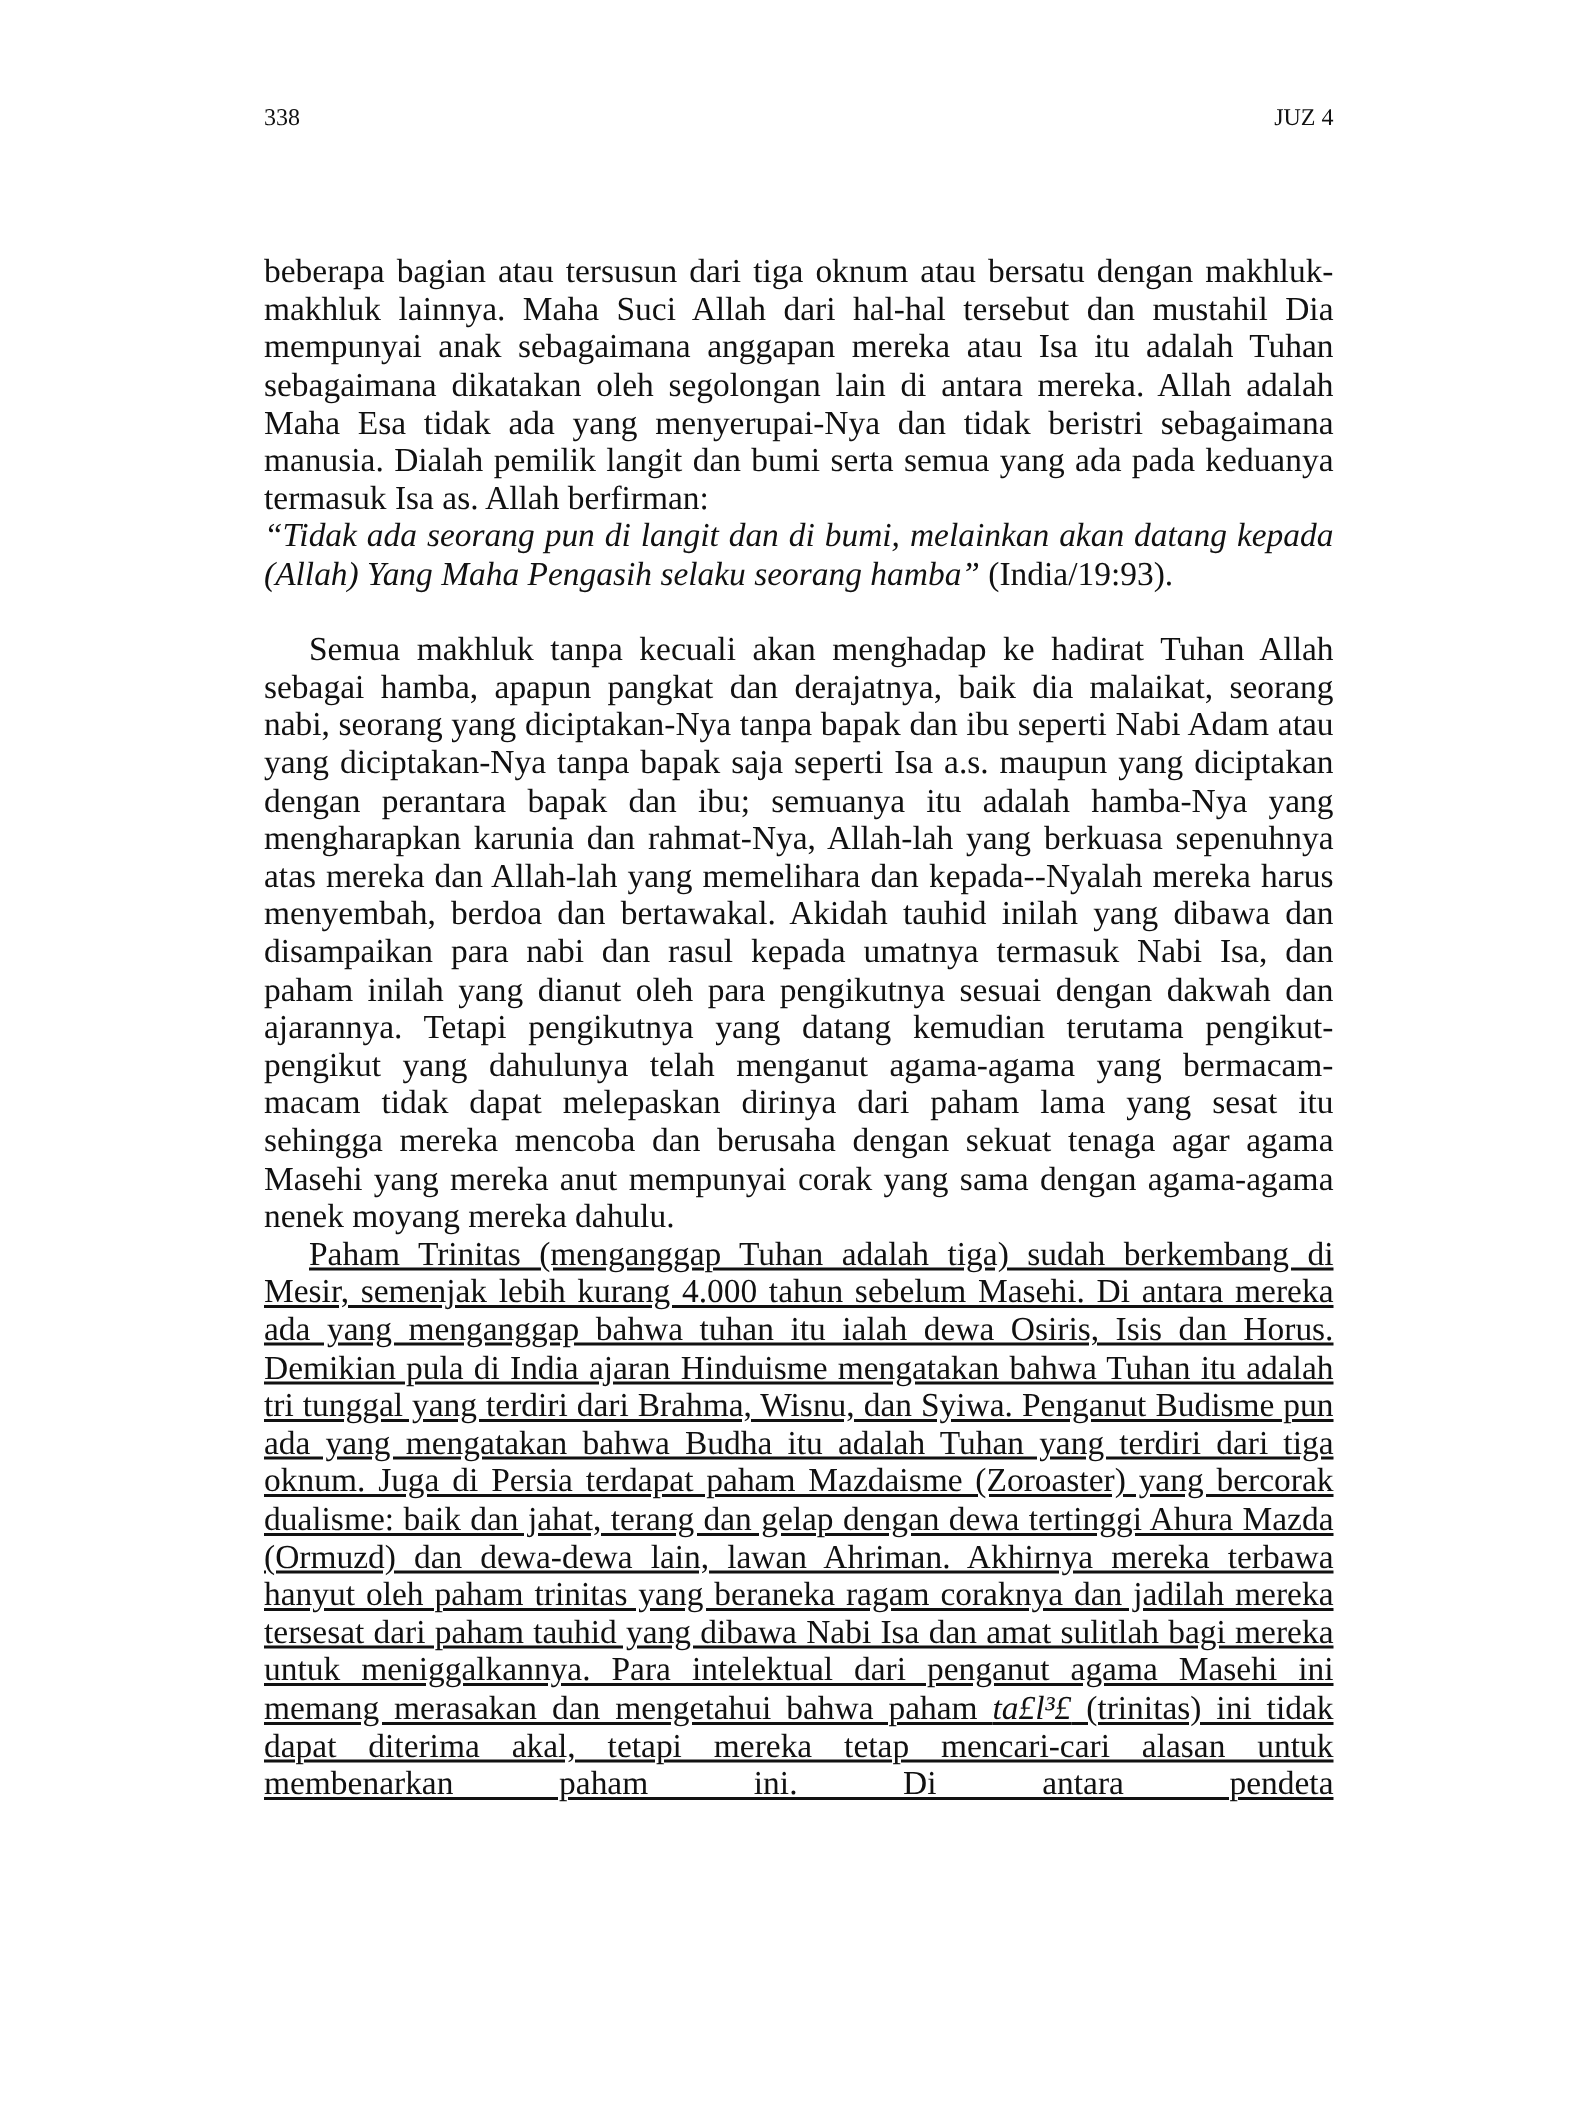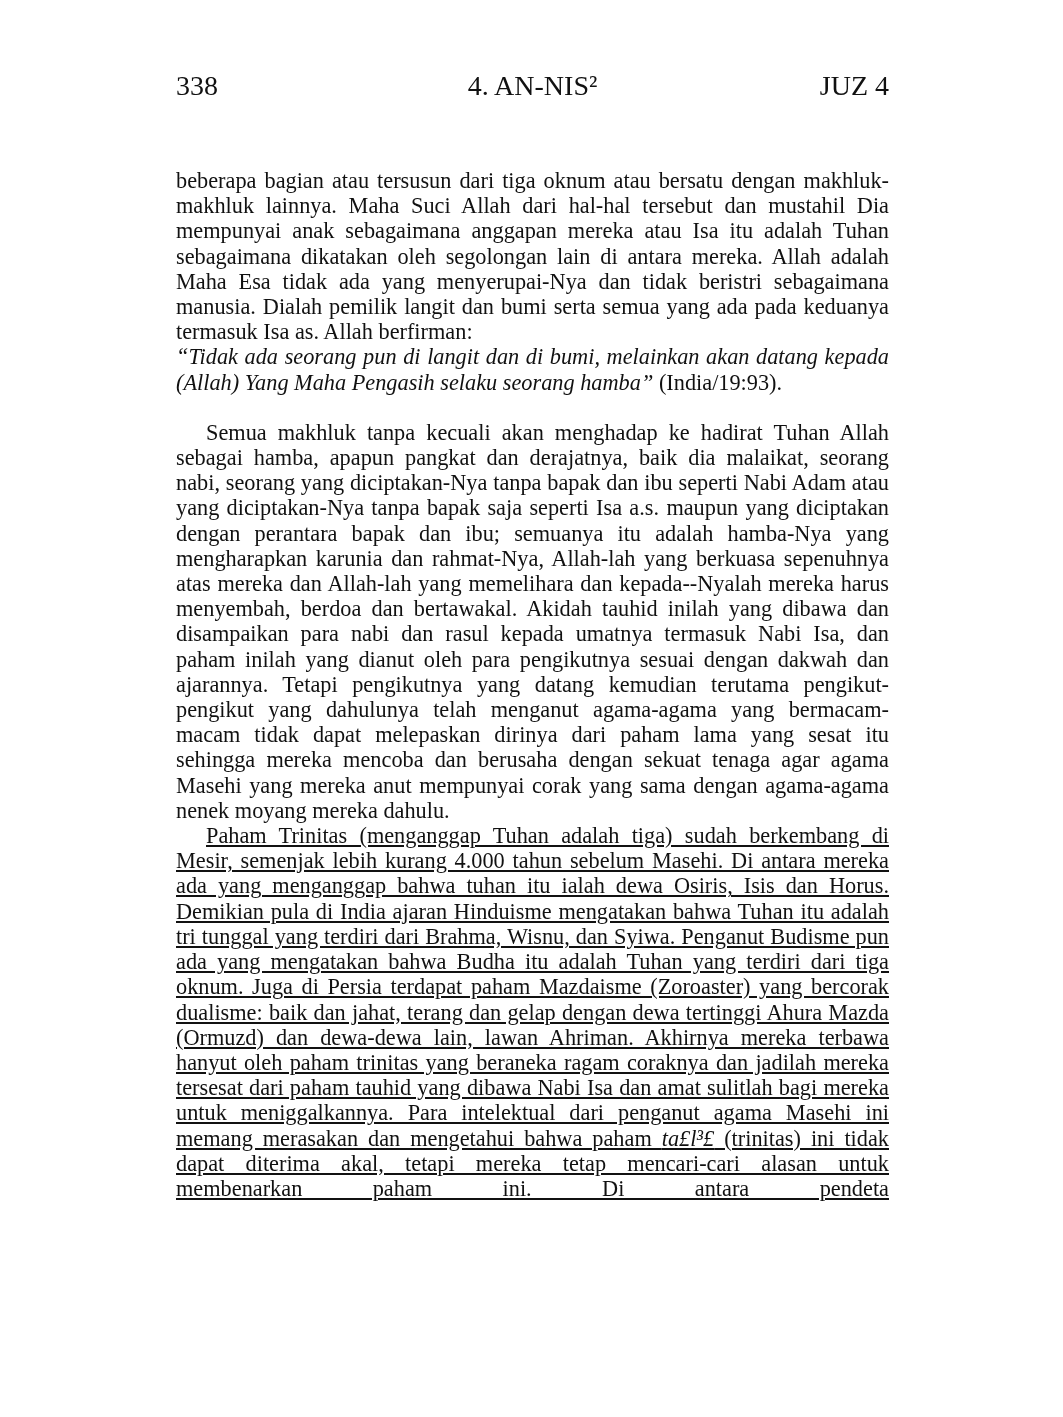--- a/index.html
+++ b/index.html
@@ -1,35 +1,34 @@
 <!DOCTYPE html>
 <html><head>
 <meta charset="utf-8">
 <style>
   html, body { margin: 0; padding: 0; background: #ffffff; }
   body { width: 1063px; height: 1417px; position: relative; overflow: hidden; color: #111; font-family: "Liberation Serif", serif; }
-  .header { position: absolute; top: 70px; left: 176px; width: 713px; height: 30px; font-size: 28px; }
+  .header { position: absolute; top: 70px; left: 176px; width: 713px; height: 30px; font-size: 16px; }
   .header .pn { position: absolute; left: 0; top: 0; }
   .header .title { position: absolute; left: 0; right: 0; text-align: center; top: 0; }
   .header .juz { position: absolute; right: 0; top: 0; }
   .body { position: absolute; top: 168px; left: 176px; width: 713px; font-size: 22.3px; line-height: 25.2px; text-align: justify; }
   .body p { margin: 0; }
   .indent { text-indent: 30px; }
   .arabic { text-align: center; font-size: 36px; line-height: 52px; height: 58px; margin-top: 2px; direction: rtl; font-family: "DejaVu Sans", sans-serif; font-weight: bold; }
   .quote { font-style: italic; }
   .gap { height: 25px; }
   .last { text-align-last: justify; text-decoration: underline; }
   em { font-style: italic; }
 </style>
 </head>
 <body>
 
 <div class="header">
   <span class="pn">338</span>
-  <span class="title">4. AN-NIS²</span>
   <span class="juz">JUZ 4</span>
 </div>
 
 <div class="body">
   <p>beberapa bagian atau tersusun dari tiga oknum atau bersatu dengan makhluk-makhluk lainnya. Maha Suci Allah dari hal-hal tersebut dan mustahil Dia mempunyai anak sebagaimana anggapan mereka atau Isa itu adalah Tuhan sebagaimana dikatakan oleh segolongan lain di antara mereka. Allah adalah Maha Esa tidak ada yang menyerupai-Nya dan tidak beristri sebagaimana manusia. Dialah pemilik langit dan bumi serta semua yang ada pada keduanya termasuk Isa as. Allah berfirman:</p>
   <p>
     <span class="quote">“Tidak ada seorang pun di langit dan di bumi, melainkan akan datang kepada (Allah) Yang Maha Pengasih selaku seorang hamba”</span>
     <span>(India/19:93).</span>
   </p>
   <div class="gap"></div>

